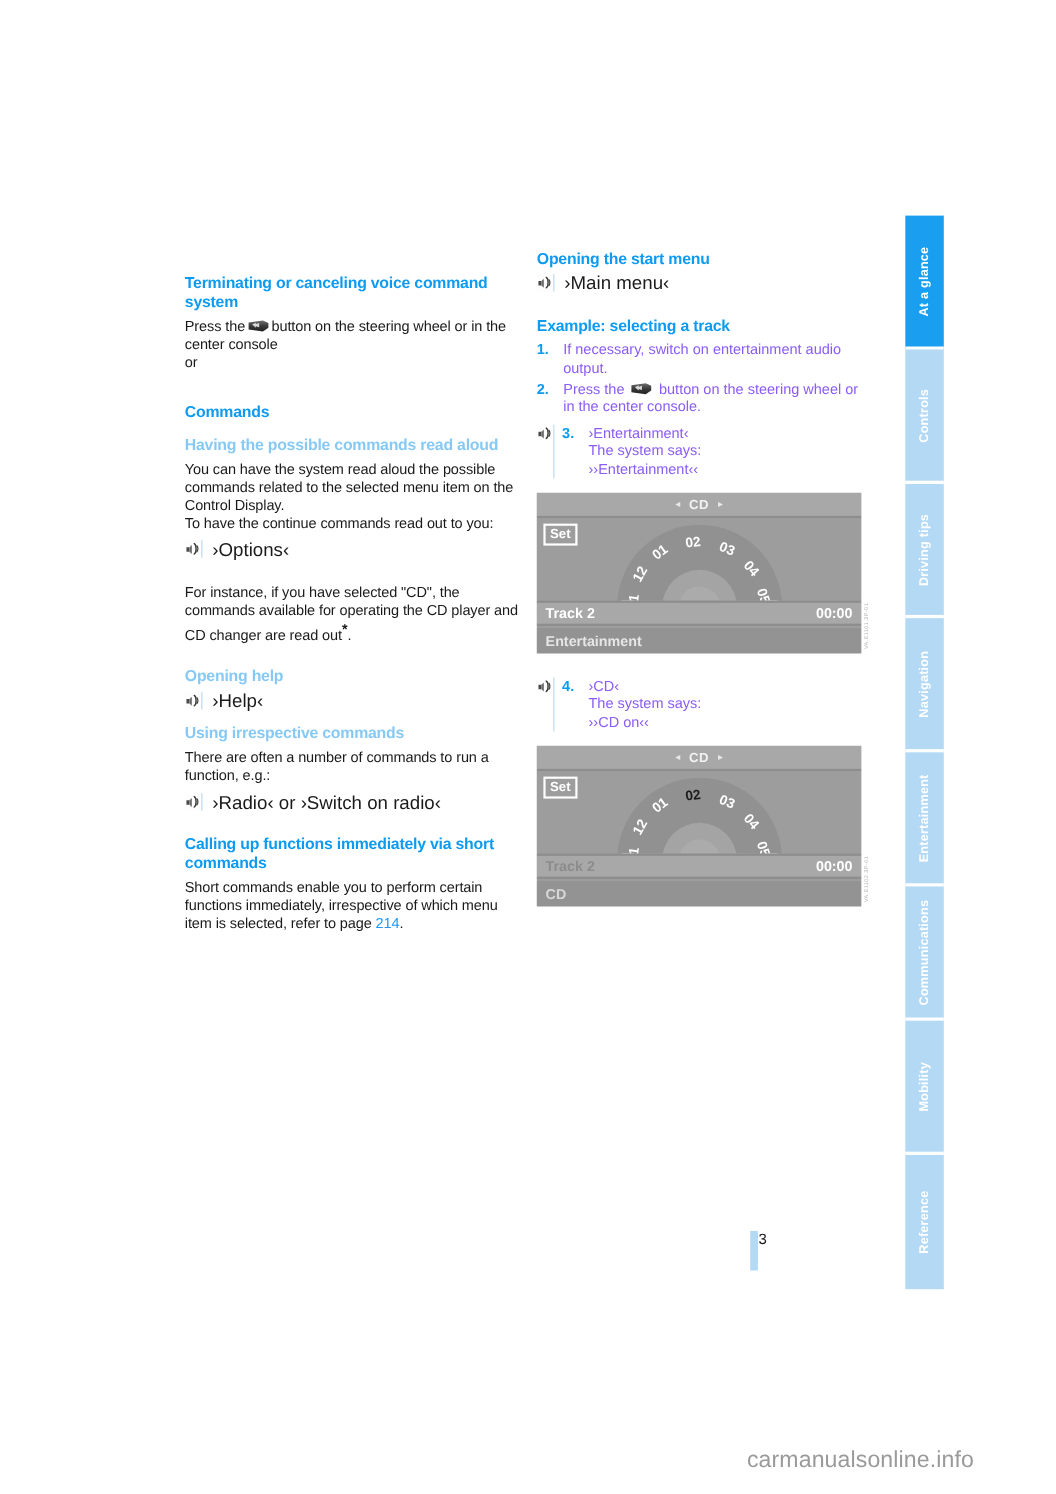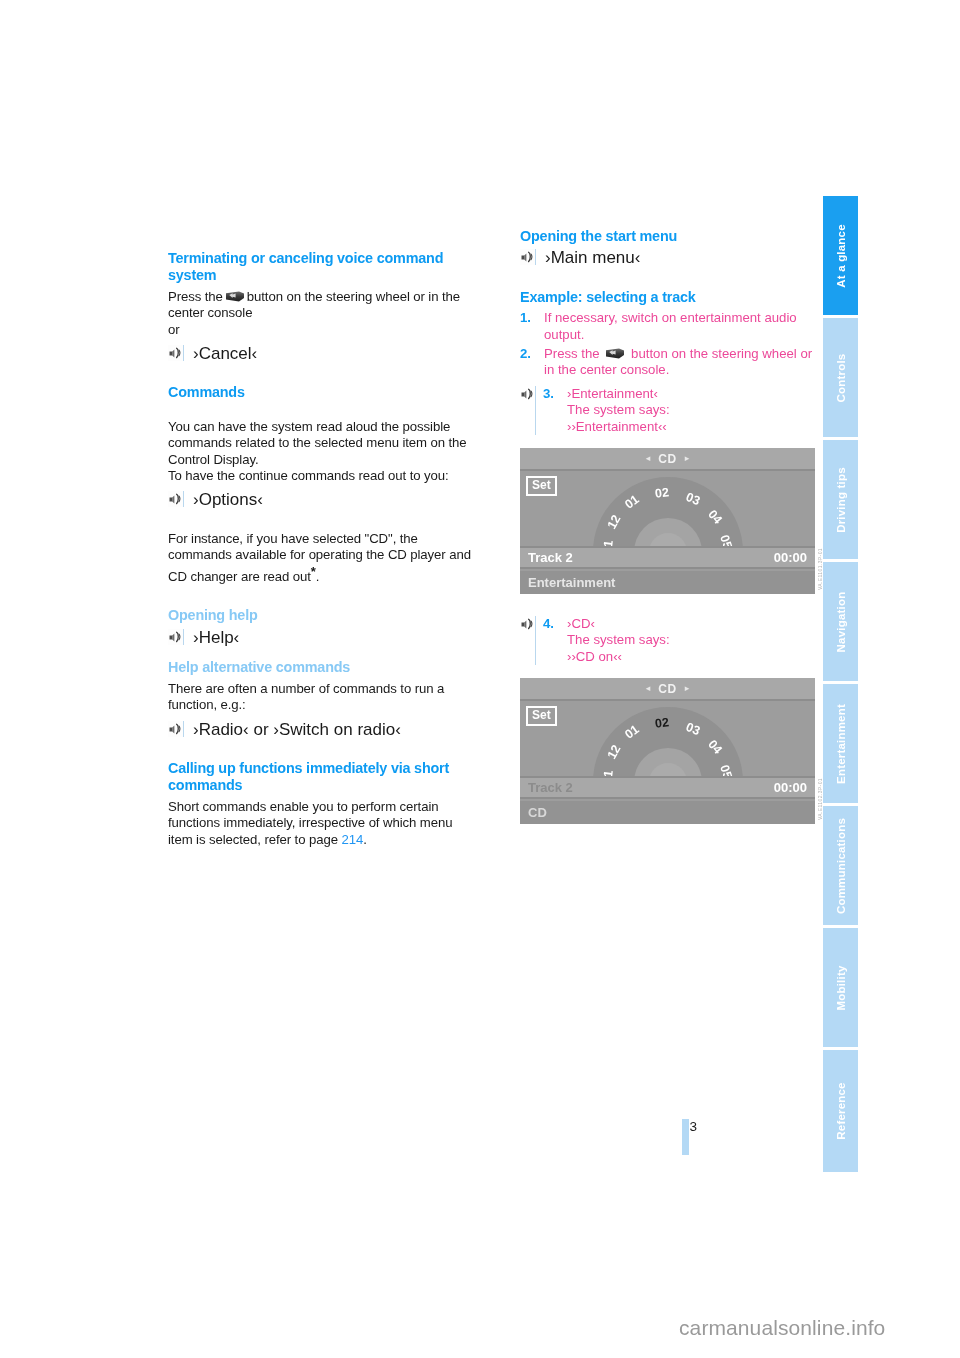--- a/index.html
+++ b/index.html
@@ -23,21 +23,21 @@
     background: #ffffff;
   }
 
   
   .column {
     position: absolute;
     top: 228px;
     width: 303px;
   }
   #col-left  { left: 168px; }
-  #col-right { left: 488px; margin-left: 32px; }
+  #col-right { left: 488px; }
 
   p, .para {
     margin: 0;
     font-size: 13.2px;
     line-height: 16.4px;
     color: #1a1a1a;
     letter-spacing: -0.1px;
   }
 
   .h1 {
@@ -111,21 +111,21 @@
   .step-num {
     flex: 0 0 24px;
     font-size: 13.2px;
     line-height: 16.4px;
     font-weight: bold;
     color: #0d9bf2;
   }
   .step-body {
     font-size: 13.2px;
     line-height: 16.4px;
-    color: #ec4899;
+    color: #8b5cf6;
   }
 
   
   .voicestep {
     display: flex;
     align-items: stretch;
     gap: 8px;
   }
   .voicestep .rail {
     flex: 0 0 15px;
@@ -388,38 +388,28 @@
               </linearGradient>
             </defs>
             <path d="M1 2.2 L14 0.4 L19 2.6 L19 7.0 L14 10.4 L1 8.6 Z" fill="url(#bg1)"></path>
             <path d="M4.2 4.0 L7.6 2.3 L7.6 3.5 L10.6 2.6 L10.6 6.6 L7.6 5.7 L7.6 6.9 Z" fill="#d8d8d8"></path>
           </svg></span><span>button on the steering wheel or in the center console</span></p>
 
     <p class="para">or</p>
 
     <div class="sp-sm"></div>
 
-    <div class="cmdline">
-      <span class="voice-icon">
-        <svg width="15" height="16" viewBox="0 0 15 16">
-          <path d="M1.5 6.5 L4.2 6.5 L4.2 10.5 L1.5 10.5 Z" fill="#4a4a4a"></path>
-          <path d="M4.2 6.5 L6.4 4.4 L6.4 12.6 L4.2 10.5 Z" fill="#6b6b6b"></path>
-          <path d="M8.6 3.2 C10.8 4.4 10.8 11.0 8.6 12.6" stroke="#3b3b3b" stroke-width="1.3" fill="none" stroke-linecap="round"></path>
-          <path d="M11.0 5.2 C12.2 6.3 12.2 9.4 11.0 10.6" stroke="#3b3b3b" stroke-width="1.1" fill="none" stroke-linecap="round"></path>
-        </svg>
-      </span>
-      <span class="cmd-text">›Cancel‹</span>
-    </div>
 
     <div class="sp-lg"></div>
 
     <div class="h1">Commands</div>
 
     <div class="sp-md"></div>
 
+    <div class="h2">Having the possible commands read aloud</div>
 
     <div class="sp-xs"></div>
 
     <p class="para">You can have the system read aloud the possible commands related to the selected menu item on the Control Display.</p>
     <p class="para">To have the continue commands read out to you:</p>
 
     <div class="sp-sm"></div>
 
     <div class="cmdline">
       <span class="voice-icon">
@@ -450,21 +440,21 @@
           <path d="M4.2 6.5 L6.4 4.4 L6.4 12.6 L4.2 10.5 Z" fill="#6b6b6b"></path>
           <path d="M8.6 3.2 C10.8 4.4 10.8 11.0 8.6 12.6" stroke="#3b3b3b" stroke-width="1.3" fill="none" stroke-linecap="round"></path>
           <path d="M11.0 5.2 C12.2 6.3 12.2 9.4 11.0 10.6" stroke="#3b3b3b" stroke-width="1.1" fill="none" stroke-linecap="round"></path>
         </svg>
       </span>
       <span class="cmd-text">›Help‹</span>
     </div>
 
     <div class="sp-md"></div>
 
-    <div class="h2">Help alternative commands</div>
+    <div class="h2">Using irrespective commands</div>
 
     <div class="sp-xs"></div>
 
     <p class="para">There are often a number of commands to run a function, e.g.:</p>
 
     <div class="sp-sm"></div>
 
     <div class="cmdline">
       <span class="voice-icon">
         <svg width="15" height="16" viewBox="0 0 15 16">

